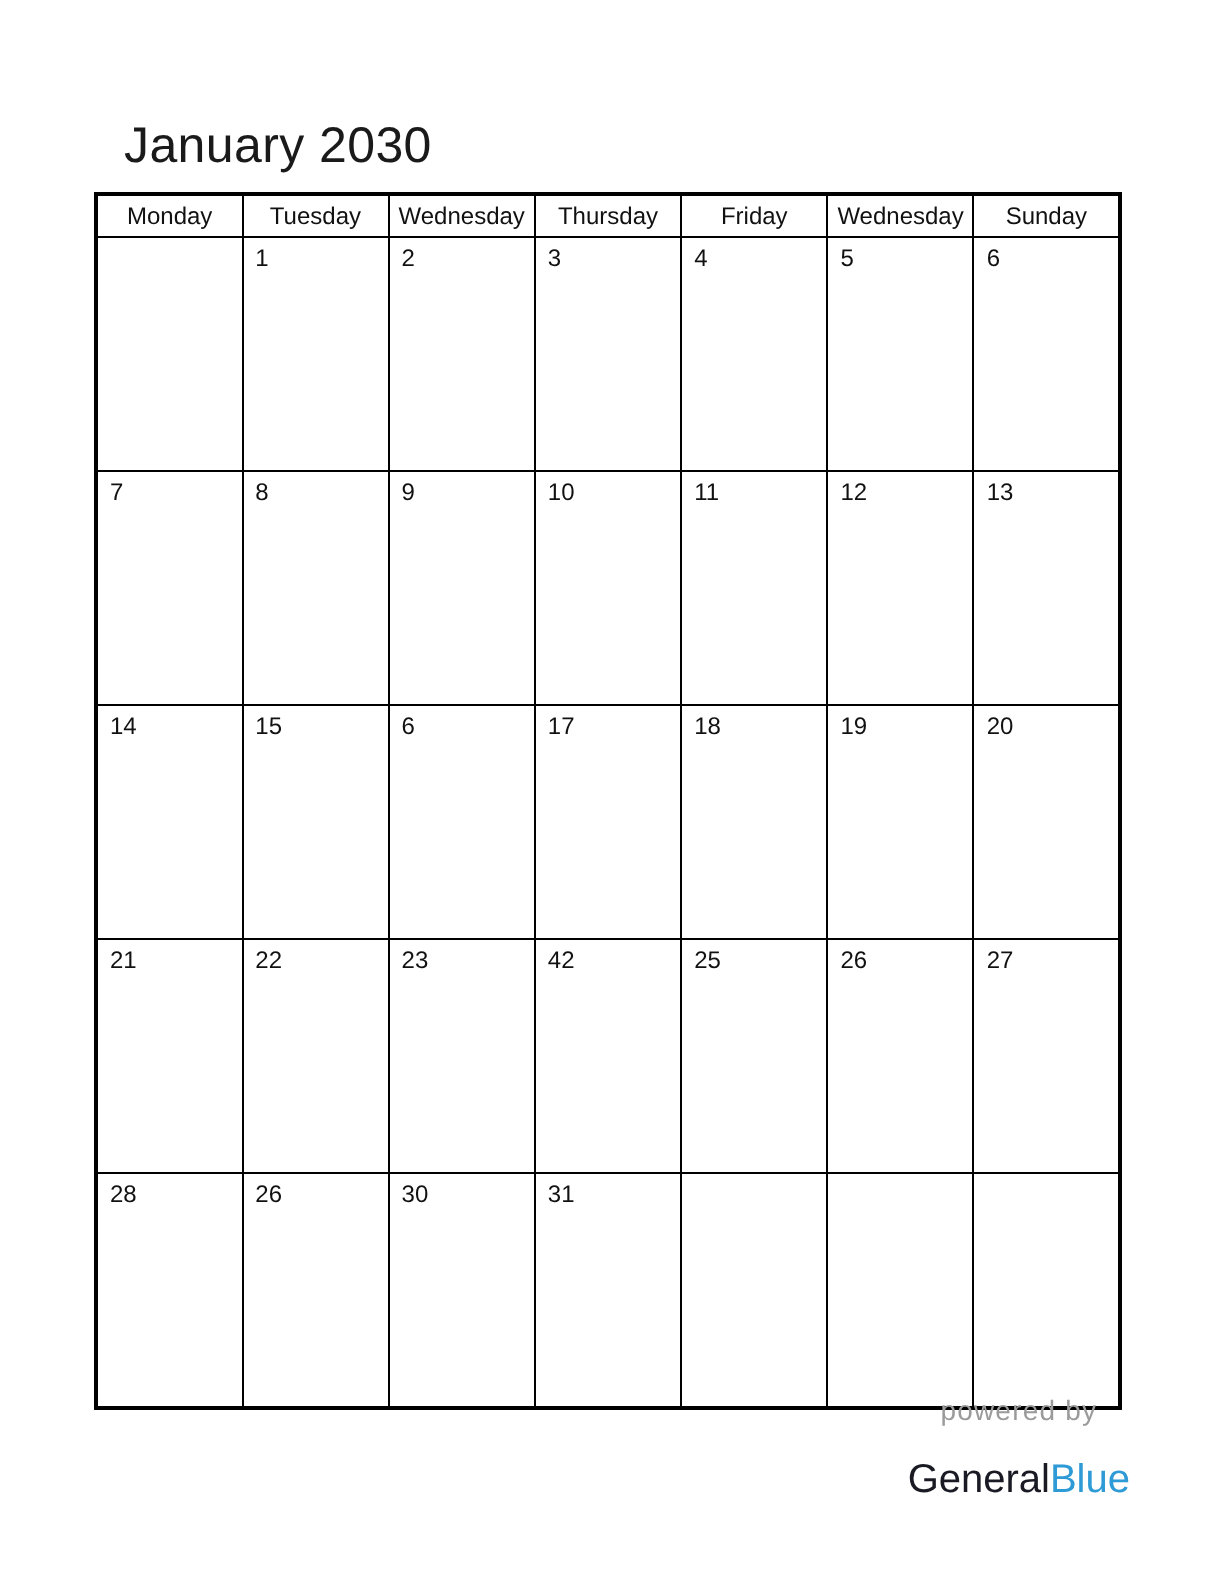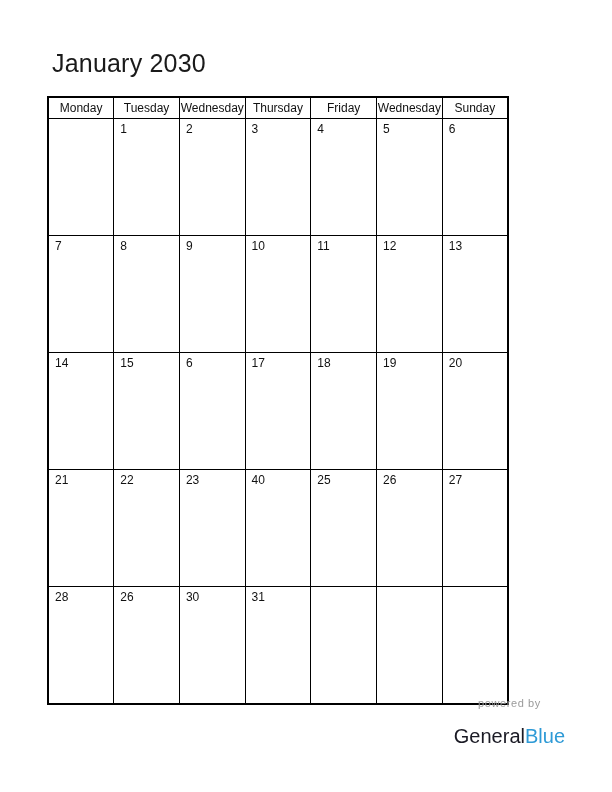--- a/index.html
+++ b/index.html
@@ -12,31 +12,31 @@
     width: 612px;
     height: 792px;
     background: #ffffff;
     font-family: "Liberation Sans", sans-serif;
     overflow: hidden;
   }
   .title {
     position: absolute;
     left: 52px;
     top: 49px;
-    margin: 0;
+    margin: 10px;
     font-size: 25px;
     font-weight: 400;
     color: var(--title-color, #1a1a1a);
     letter-spacing: 0.2px;
   }
   .calendar {
     position: absolute;
     left: 47px;
     top: 96px;
-    width: 462px;
+    width: 514px;
     border-collapse: collapse;
     table-layout: fixed;
     border: 2px solid var(--border-color, #000000);
   }
   .calendar th {
     height: 20px;
     font-size: 12px;
     font-weight: 400;
     color: #111111;
     text-align: center;
@@ -53,21 +53,21 @@
     border: 1px solid var(--border-color, #000000);
     padding: 3px 0 0 6px;
   }
   .footer {
     position: absolute;
     top: 697px;
     right: 47px;
     text-align: center;
   }
   .powered-by {
-    font-size: 11px;
+    font-size: 14px;
     color: var(--powered-gray, #9b9b9b);
     letter-spacing: 0.6px;
   }
   .brand {
     margin-top: 16px;
     font-size: 20px;
     line-height: 22px;
     white-space: nowrap;
   }
   .brand-general { color: var(--brand-dark, #1a1a24); }
@@ -117,21 +117,21 @@
           <td>6</td>
           <td>17</td>
           <td>18</td>
           <td>19</td>
           <td>20</td>
         </tr>
         <tr>
           <td>21</td>
           <td>22</td>
           <td>23</td>
-          <td>40</td>
+          <td>42</td>
           <td>25</td>
           <td>26</td>
           <td>27</td>
         </tr>
         <tr>
           <td>28</td>
           <td>26</td>
           <td>30</td>
           <td>31</td>
           <td></td>

